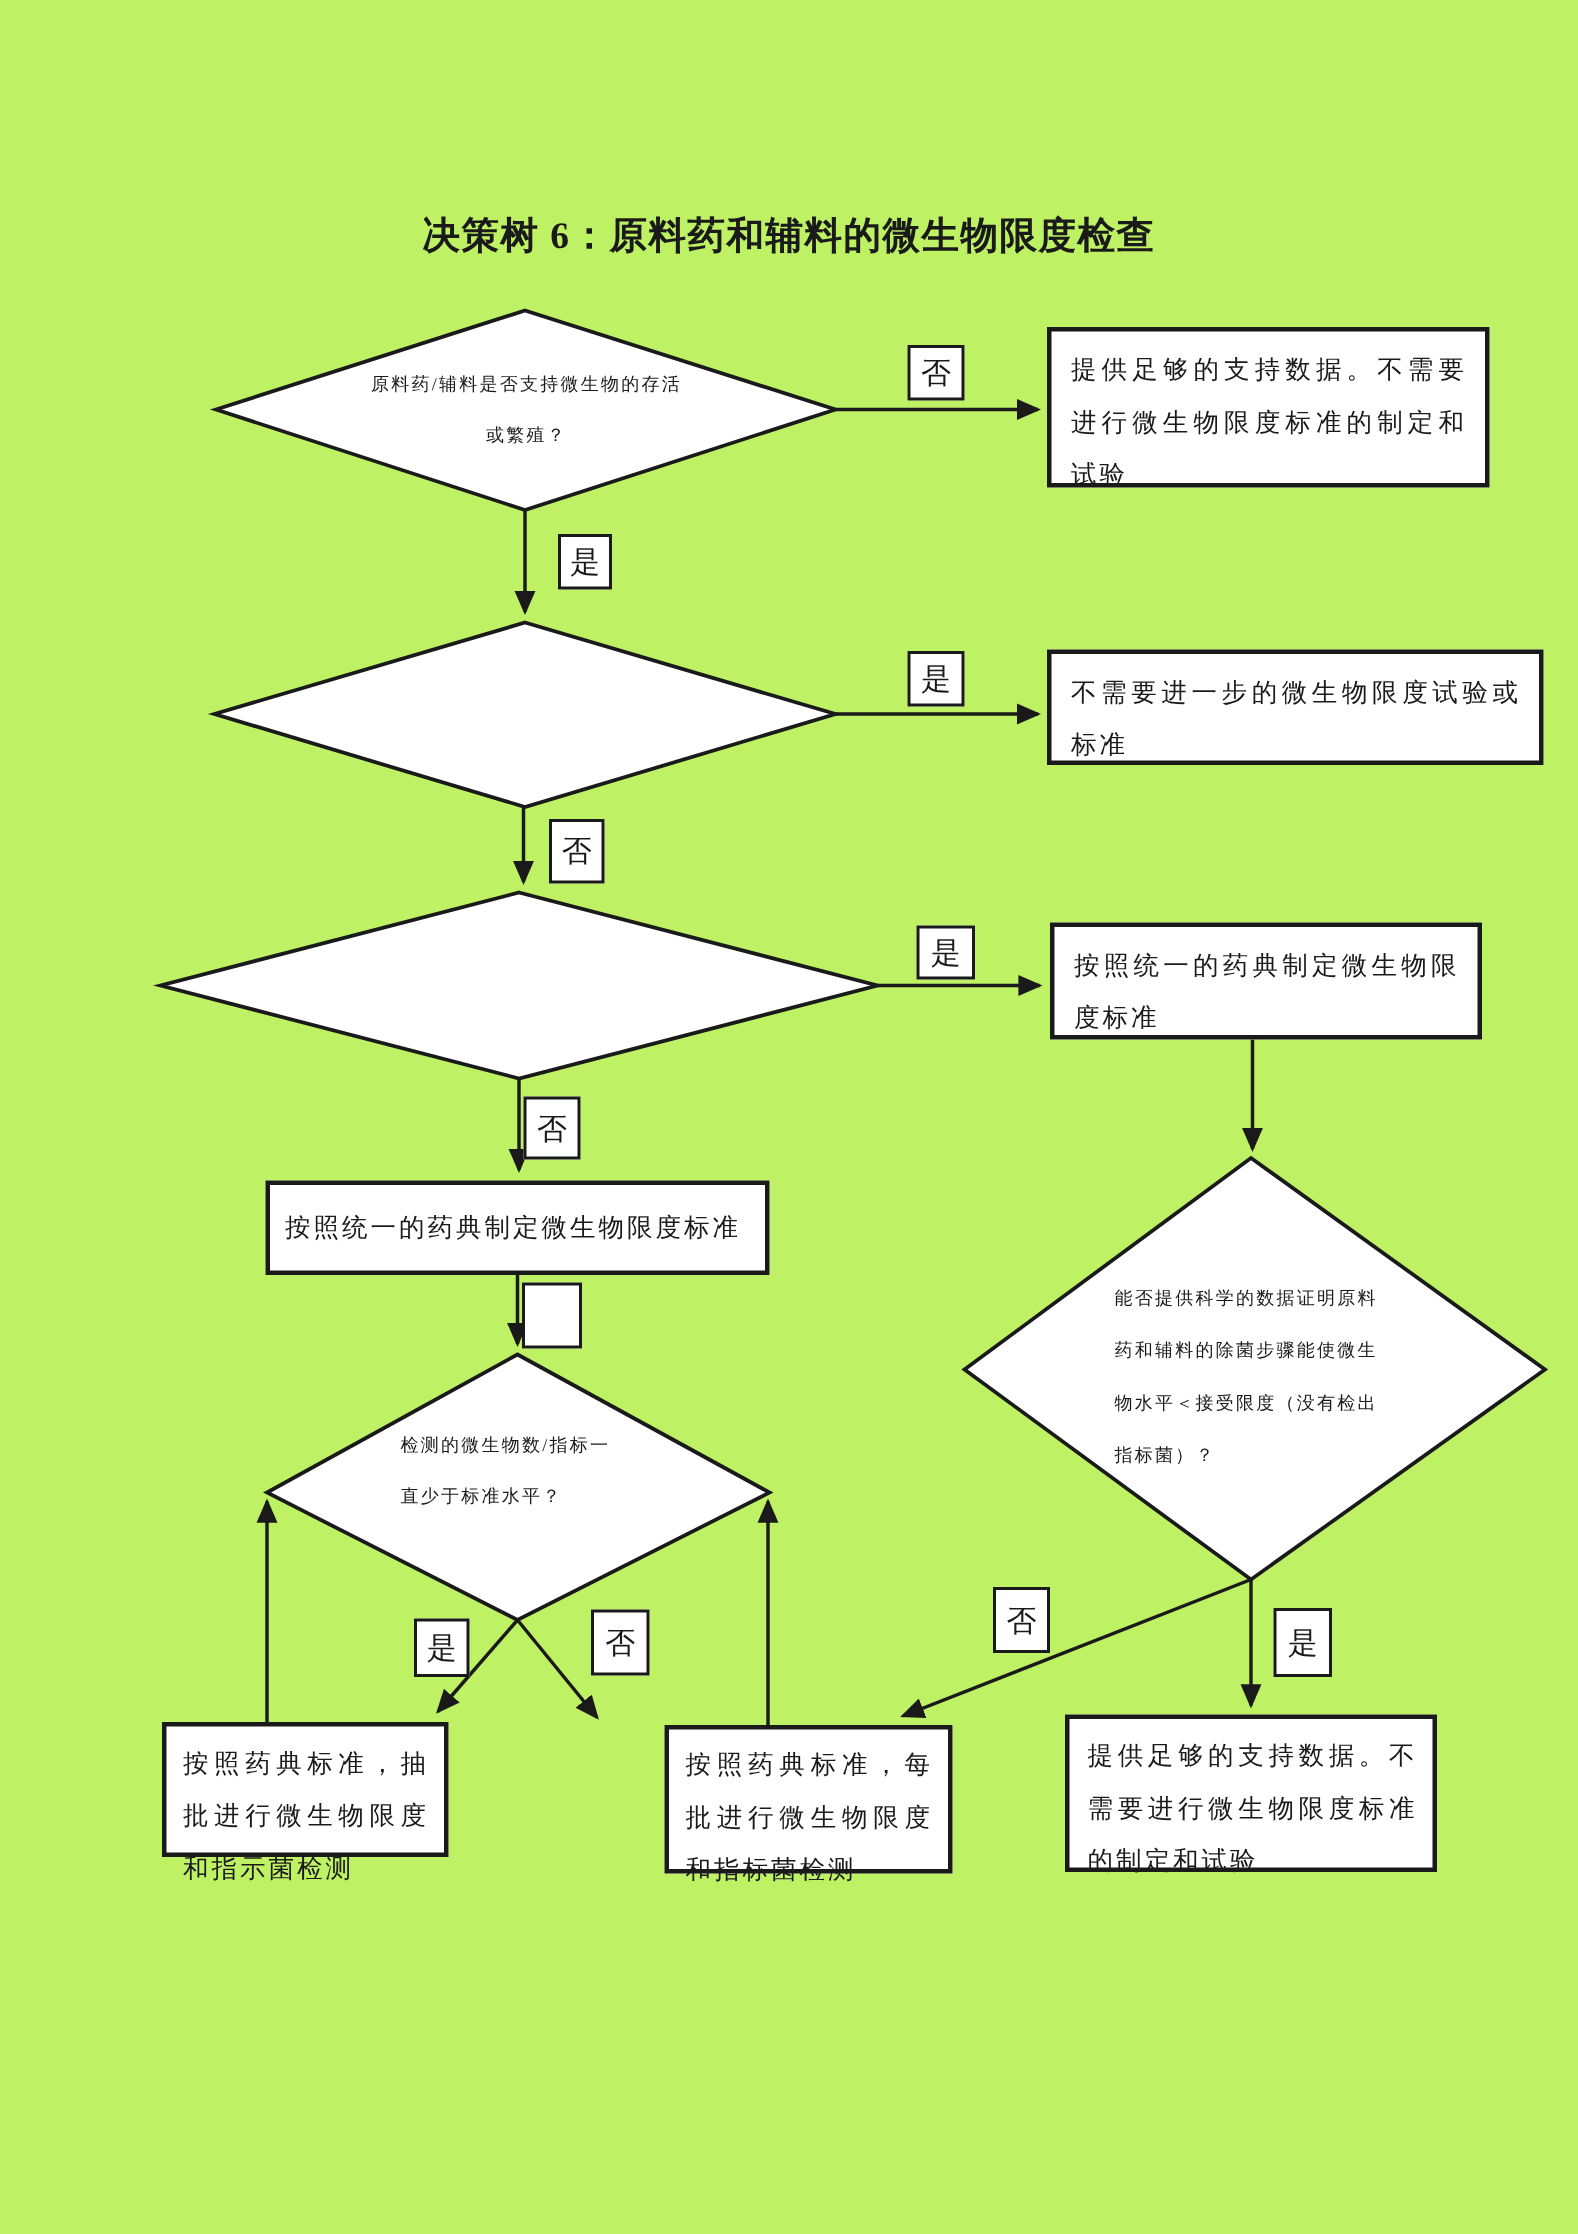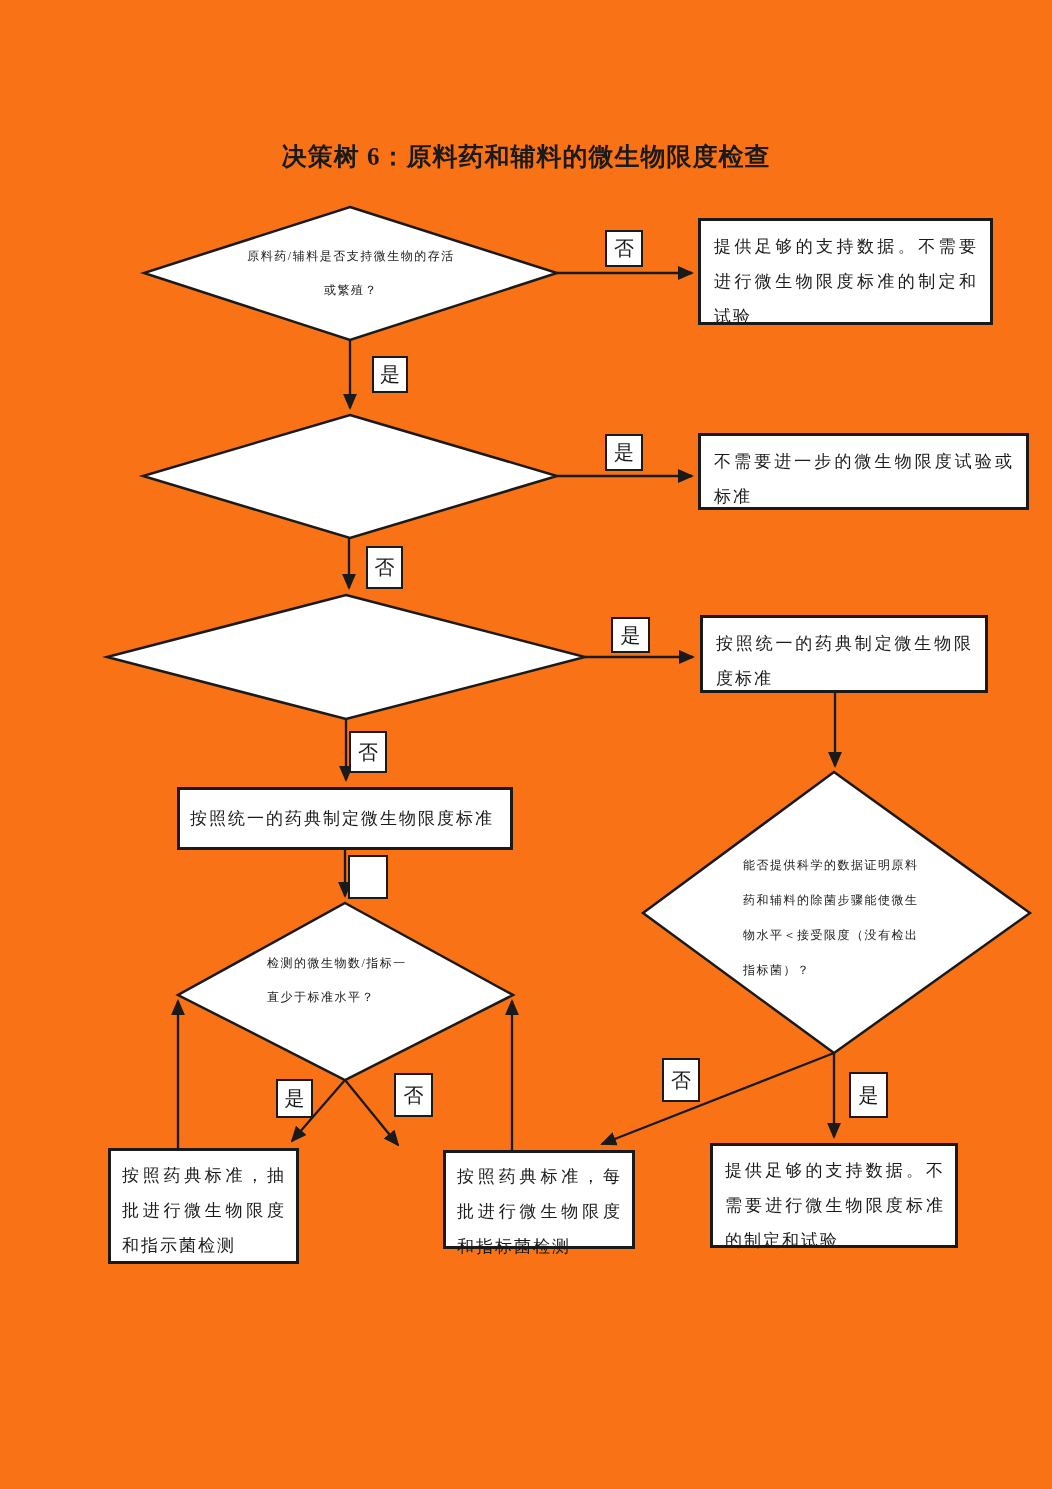--- a/index.html
+++ b/index.html
@@ -1,16 +1,16 @@
 <!DOCTYPE html>
 <html><head>
 <meta charset="utf-8">
 <style>
   html,body{margin:0;padding:0;background:#ffffff;}
-  #page{position:relative;width:1052px;height:1489px;background:#f97316;
+  #page{position:relative;width:1052px;height:1489px;background:#bef264;
         font-family:"Liberation Serif","DejaVu Serif",serif;color:#1a1a1a;}
   #chart-svg{position:absolute;left:0;top:0;width:1052px;height:1489px;}
   .title{position:absolute;left:0;top:140px;width:1052px;text-align:center;
          font-size:25px;font-weight:bold;letter-spacing:1px;}
   .dtext{position:absolute;font-size:12px;line-height:34px;letter-spacing:1.5px;}
   .dtext.center{text-align:center;}
   .box{position:absolute;box-sizing:border-box;border:3px solid #1a1a1a;background:#ffffff;
        font-size:17px;line-height:35px;letter-spacing:2px;text-align:justify;}
   .box .inner{padding:8px 12px 0 13px;}
   .box.vcenter{display:flex;align-items:center;}
@@ -67,21 +67,21 @@
   </div>
 
   <div class="box" style="left:700px;top:615px;width:288px;height:78px;">
     <div class="inner">按照统一的药典制定微生物限度标准</div>
   </div>
 
   <div class="box vcenter" style="left:177px;top:787px;width:336px;height:63px;">
     <div class="inner">按照统一的药典制定微生物限度标准</div>
   </div>
 
-  <div class="box" style="left:108px;top:1148px;width:191px;height:116px;">
+  <div class="box" style="left:108px;top:1148px;width:191px;height:90px;">
     <div class="inner" style="padding:7px 10px 0 11px;">按照药典标准，抽批进行微生物限度和指示菌检测</div>
   </div>
 
   <div class="box" style="left:403px;top:1150px;width:192px;height:99px;margin-left:40px;">
     <div class="inner" style="padding:6px 10px 0 11px;">按照药典标准，每批进行微生物限度和指标菌检测</div>
   </div>
 
   <div class="box" style="left:710px;top:1143px;width:248px;height:105px;">
     <div class="inner" style="padding:7px 10px 0 12px;">提供足够的支持数据。不需要进行微生物限度标准的制定和试验</div>
   </div>

